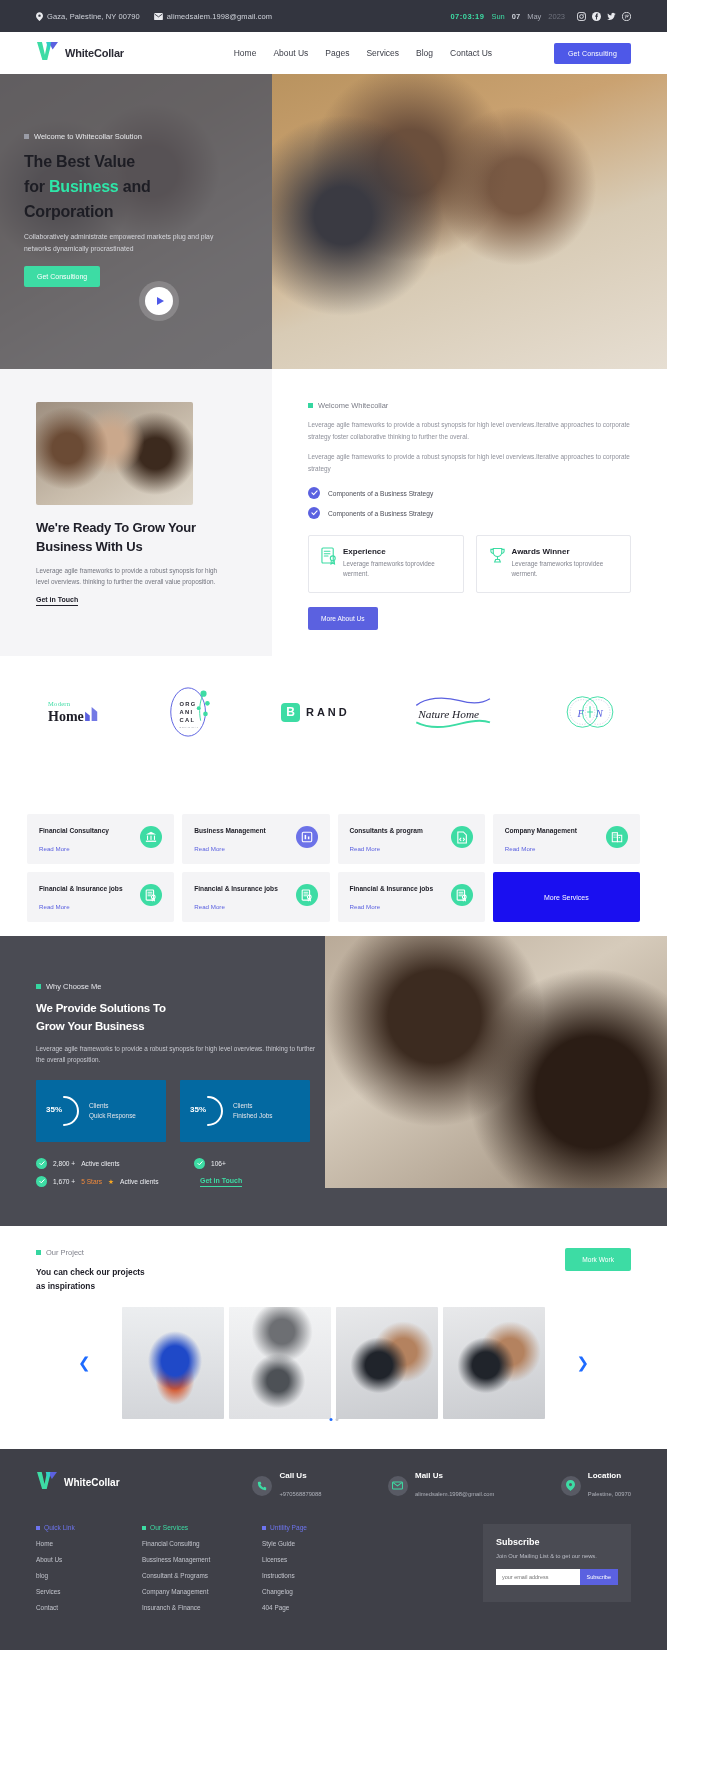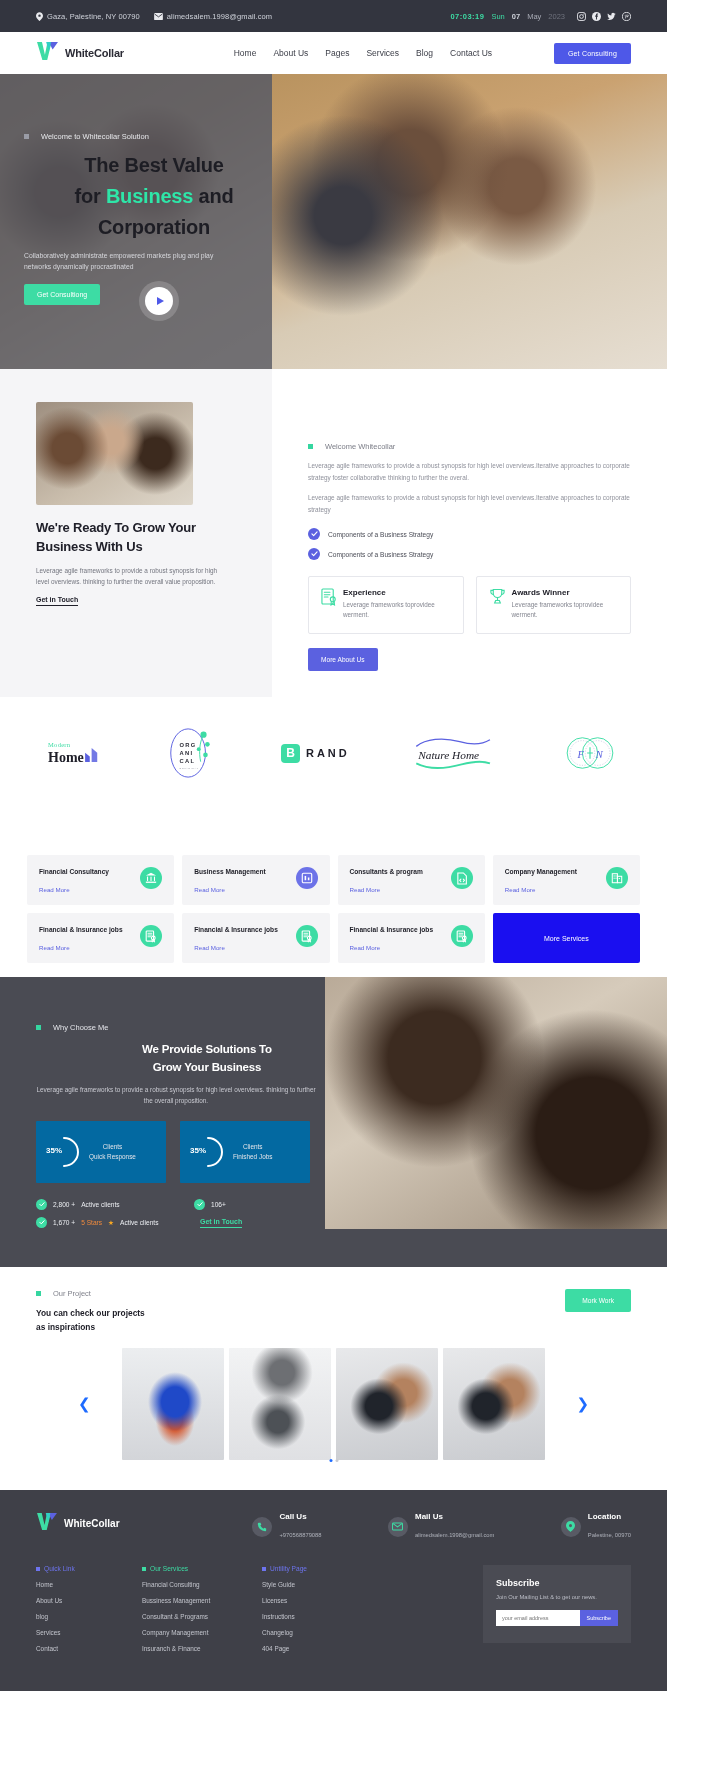--- a/index.html
+++ b/index.html
@@ -48,25 +48,25 @@
   .hero{ position:relative; height:295px; overflow:hidden; display:flex;}
   .hero-left{ width:272px; position:relative; background:#6f6a66; overflow:hidden;}
   .hero-right{ flex:1; position:relative; overflow:hidden; background:#b08a60;}
   .hero-overlay{
     position:absolute; inset:0; background:rgba(92,92,100,.72);
   }
   .hero-left .hero-overlay{ background:rgba(86,86,94,.80); }
   .hero-content{
     position:absolute; left:24px; top:58px; width:260px; z-index:5;
   }
-  .eyebrow{ display:flex; align-items:center; gap:12px; font-size:7.5px; color:#e6e7ea; margin-bottom:9px;}
+  .eyebrow{ display:flex; align-items:center; gap:5px; font-size:7.5px; color:#e6e7ea; margin-bottom:9px;}
   .eyebrow .sq{ width:5px; height:5px; background:#9a9ca6; display:inline-block;}
   .eyebrow.green .sq{ background:#35d6a0; }
   .hero h1{
-    font-size:20px; line-height:1.55; color:#1d1d24; font-weight:bold; letter-spacing:-.2px;text-align:center;
+    font-size:16px; line-height:1.55; color:#1d1d24; font-weight:bold; letter-spacing:-.2px;
   }
   .hero h1 .hl{ color:#2ee6a8; }
   .hero p{
     font-size:6.8px; color:#d6d7dc; line-height:1.65; margin-top:7px; width:205px;
   }
   .btn-hero{
     margin-top:12px; background:#3ddca4; color:#fff; border:0; font-size:7px;
     padding:7px 13px; border-radius:2px;
   }
   .play-btn{
@@ -107,21 +107,21 @@
       radial-gradient(circle at 76% 50%, #3c2a1e 12%, transparent 32%),
       linear-gradient(150deg,#9e8f80,#cbbfae 60%,#ded7cb);
     margin-bottom:14px;
   }
   .about-left h2{ font-size:13px; line-height:1.45; color:#20202a; letter-spacing:-.2px;}
   .about-left p{ font-size:6.4px; color:#73757f; line-height:1.75; margin-top:8px; width:196px;}
   .link-underline{
     display:inline-block; margin-top:9px; font-size:7px; font-weight:bold; color:#20202a;
     border-bottom:1px solid #20202a; padding-bottom:2px; text-decoration:none;
   }
-  .about-right{ flex:1; padding:49px 36px 0 36px;margin-top:24px; }
+  .about-right{ flex:1; padding:32px 36px 0 36px; }
   .about-right h2{ font-size:11.5px; line-height:1.45; color:#1d1d26; margin-top:2px; letter-spacing:-.2px;}
   .about-right p.body{ font-size:6.4px; color:#8e909a; line-height:1.8; margin-top:6px; }
   .about-right p.body + p.body{ margin-top:9px; }
   .checks{ margin-top:13px; display:flex; flex-direction:column; gap:8px; }
   .check-row{ display:flex; align-items:center; gap:8px; }
   .check-ic{
     width:12px;height:12px;border-radius:50%;background:#5b61e0;display:flex;
     align-items:center;justify-content:center;
   }
   .check-ic svg{ display:block; }
@@ -174,21 +174,21 @@
     width:22px;height:22px;border-radius:50%;background:#3ddca4;flex:0 0 auto;
     display:flex;align-items:center;justify-content:center;
   }
   .svc-ic.purple{ background:#6c72e8; }
   .svc-more{
     background:#1a0ff0; border-radius:2px; display:flex; align-items:center;
     justify-content:center; color:#fff; font-size:7px; min-height:50px;
   }
 
   
-  .why{ display:flex; background:#4a4b53;text-align:center; }
+  .why{ display:flex; background:#4a4b53; }
   .why-left{ width:378px; padding:46px 0 32px 36px; }
   .why-left h2{ font-size:11.5px; line-height:1.5; color:#fff; letter-spacing:-.2px;}
   .why-left p.lead{ font-size:6.4px; color:#c9cad1; line-height:1.75; margin-top:8px; width:280px; }
   .stats{ display:flex; gap:14px; margin-top:15px; }
   .stat{
     width:130px; height:62px; background:#0369a1; border-radius:1px;
     display:flex; align-items:center; gap:9px; padding:0 12px;
   }
   .stat .ring{ position:relative; width:32px; height:32px; }
   .stat .pct{ position:absolute; left:-2px; top:10px; font-size:8px; font-weight:bold; color:#fff;}

